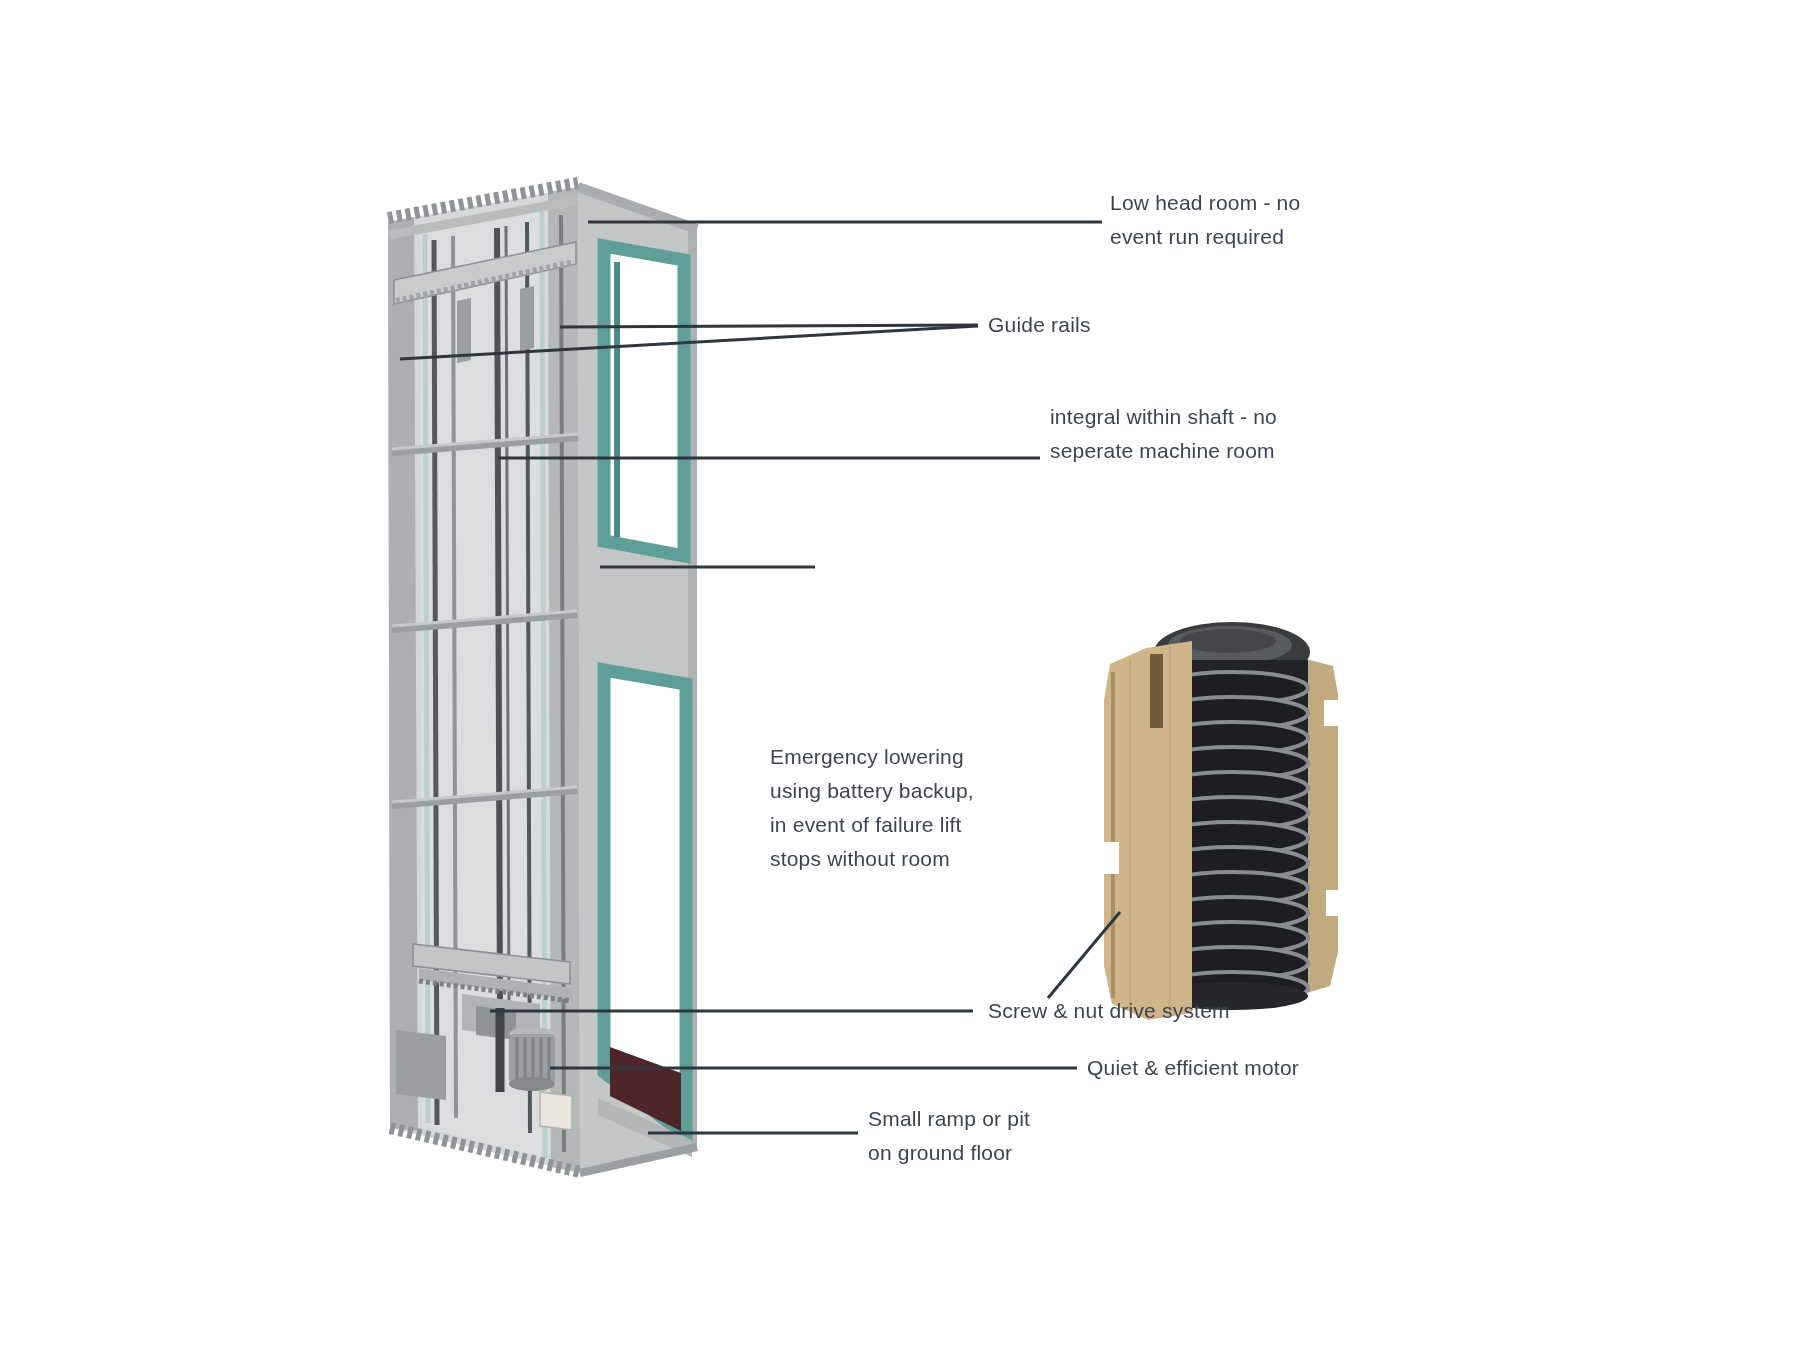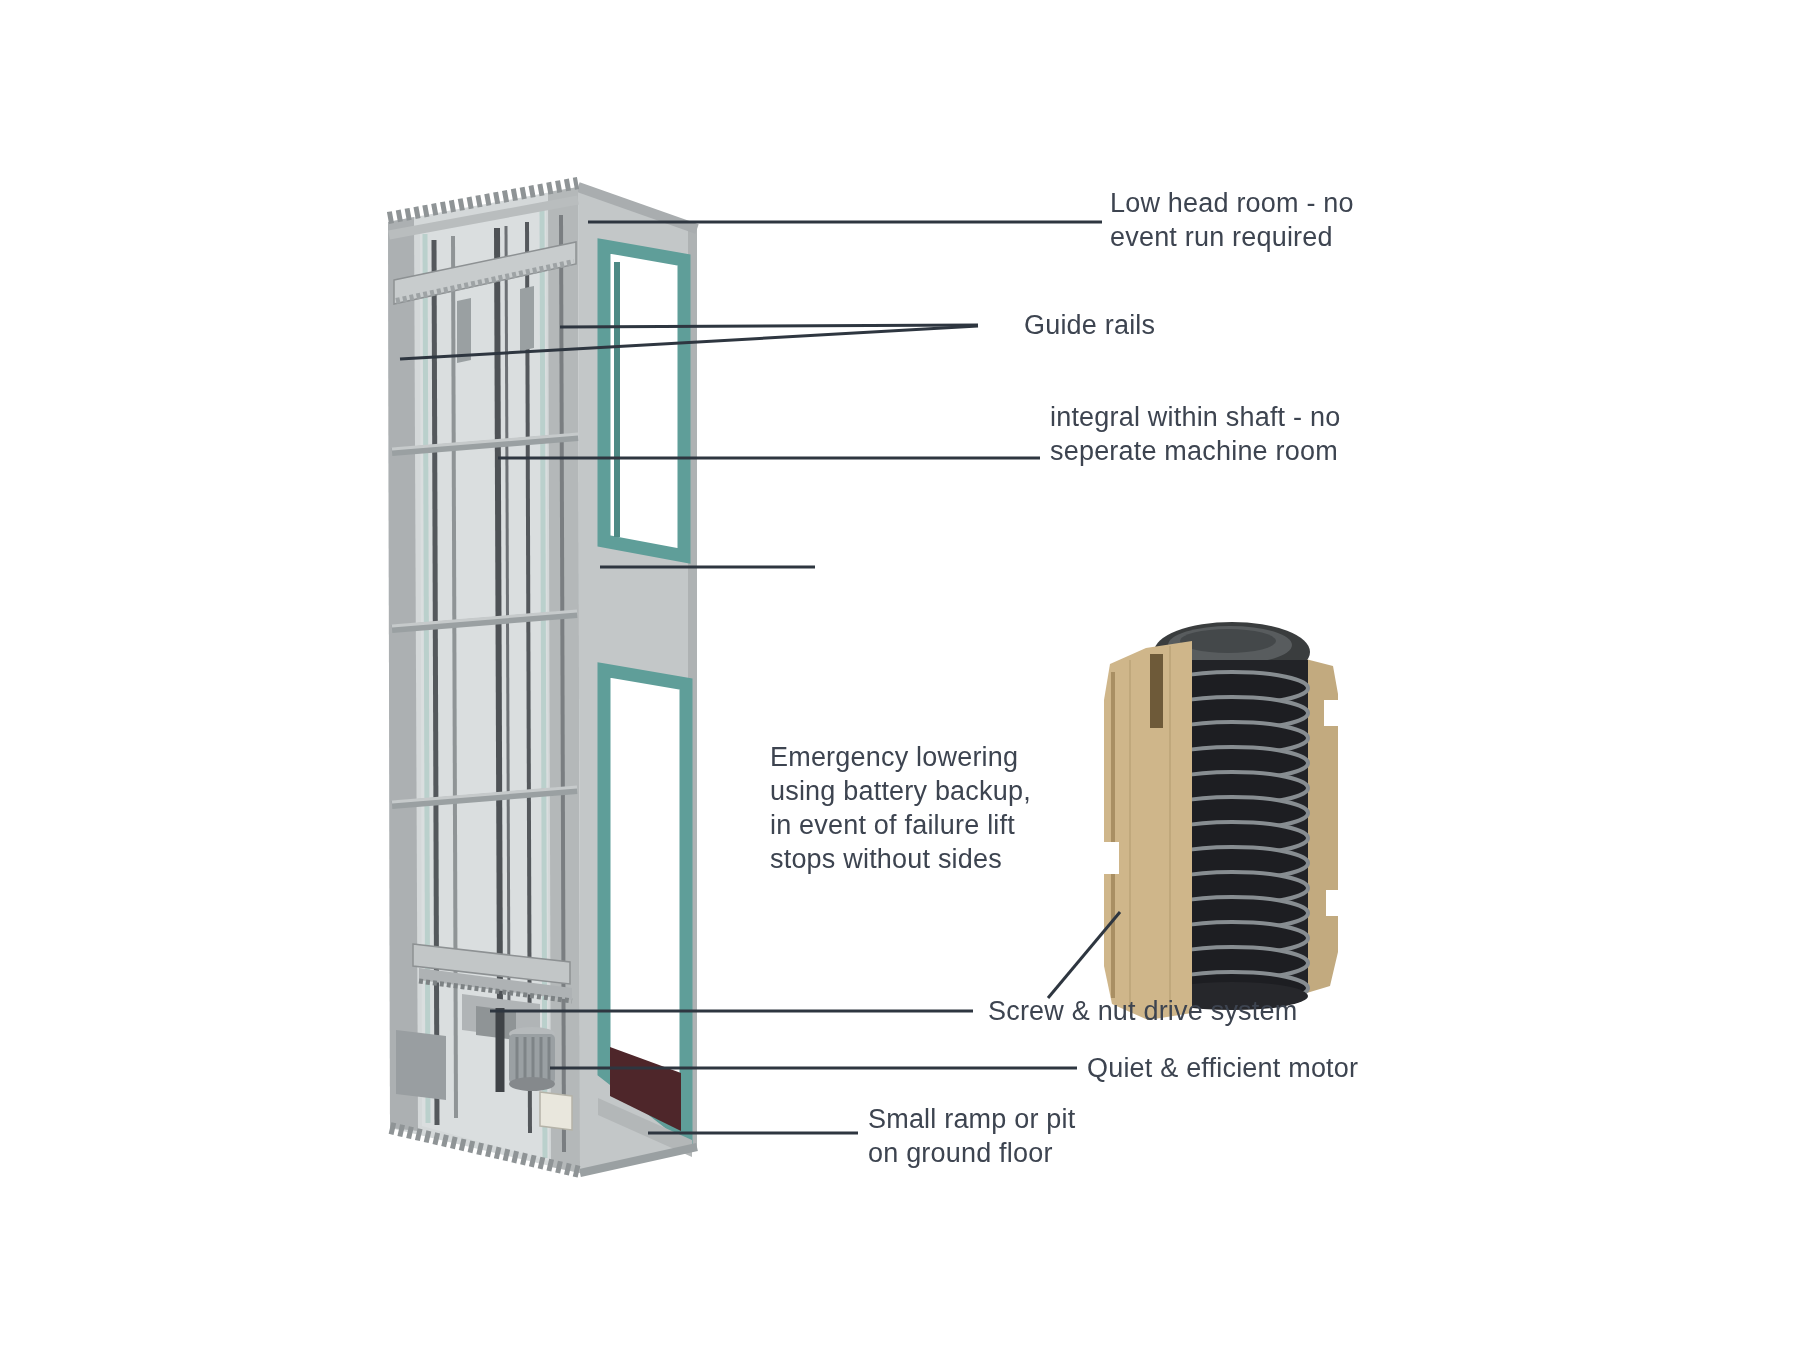--- a/index.html
+++ b/index.html
@@ -7,21 +7,21 @@
   #canvas{
     position:relative;
     width:1800px;height:1352px;
     background:#ffffff;
     font-family:"Liberation Sans", sans-serif;
     overflow:hidden;
   }
   #art{position:absolute;left:0;top:0;width:1800px;height:1352px;}
   .label{
     position:absolute;
-    font-size:27px;
+    font-size:21px;
     line-height:34px;
     color:#3d4450;
     letter-spacing:0.2px;
     white-space:nowrap;
   }
   .label div{white-space:nowrap;}
 </style>
 </head>
 <body>
 
@@ -149,37 +149,37 @@
       <line x1="550" y1="1068" x2="1077" y2="1068"></line>
       <line x1="648" y1="1133" x2="858" y2="1133"></line>
     </g>
   </svg>
 
   <div class="label" style="left:1110px; top:186px;">
     <div>Low head room - no</div>
     <div>event run required</div>
   </div>
 
-  <div class="label" style="left:988px; top:308px;margin-left:36px;">
+  <div class="label" style="left:988px; top:308px;">
     <div>Guide rails</div>
   </div>
 
   <div class="label" style="left:1050px; top:400px;">
     <div>integral within shaft - no</div>
     <div>seperate machine room</div>
   </div>
 
   <div class="label" style="left:828px; top:538px;">
   </div>
 
   <div class="label" style="left:770px; top:740px;">
     <div>Emergency lowering</div>
     <div>using battery backup,</div>
     <div>in event of failure lift</div>
-    <div>stops without sides</div>
+    <div>stops without room</div>
   </div>
 
   <div class="label" style="left:988px; top:994px;">
     <div>Screw &amp; nut drive system</div>
   </div>
 
   <div class="label" style="left:1087px; top:1051px;text-align:center;">
     <div>Quiet &amp; efficient motor</div>
   </div>
 

